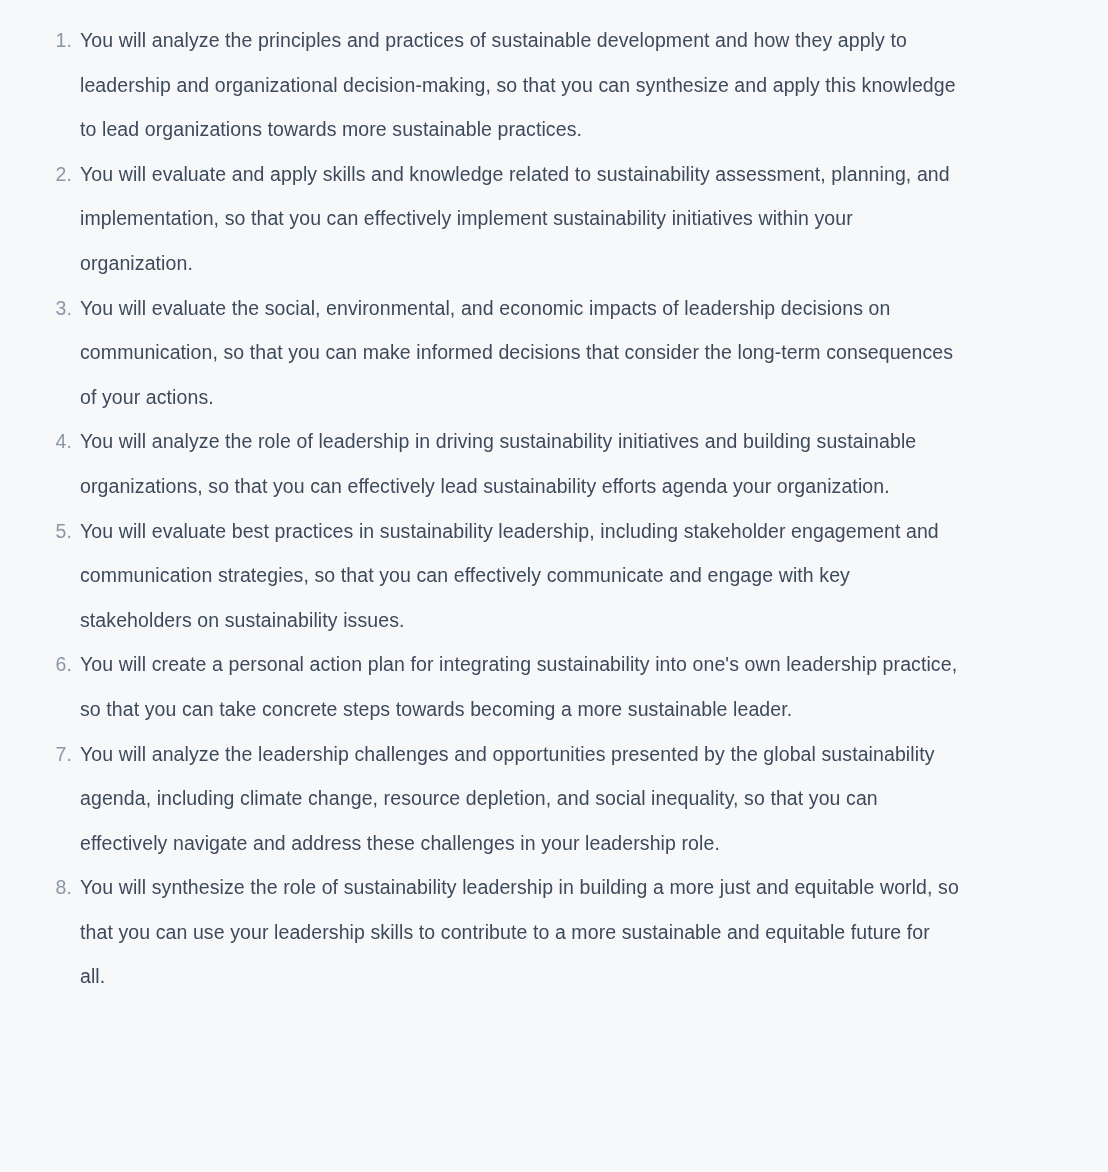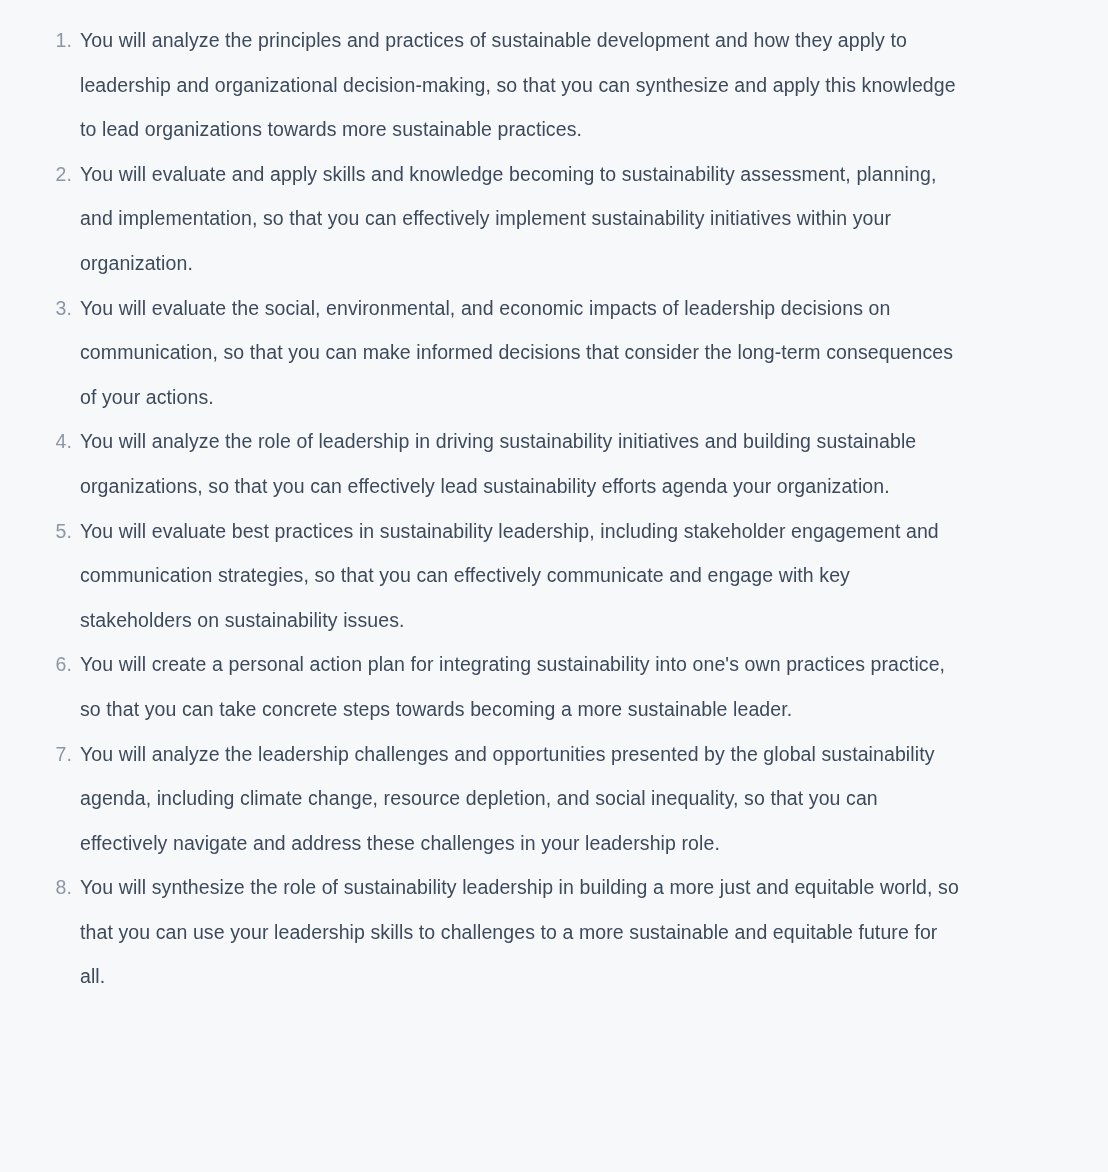--- a/index.html
+++ b/index.html
@@ -51,34 +51,34 @@
 </style>
 </head>
 <body>
 
 <div class="doc">
   <ol class="outcomes">
     <li>
       <span class="item-text">You will analyze the principles and practices of sustainable development and how they apply to leadership and organizational decision-making, so that you can synthesize and apply this knowledge to lead organizations towards more sustainable practices.</span>
     </li>
     <li>
-      <span class="item-text">You will evaluate and apply skills and knowledge becoming to sustainability assessment, planning, and implementation, so that you can effectively implement sustainability initiatives within your organization.</span>
+      <span class="item-text">You will evaluate and apply skills and knowledge related to sustainability assessment, planning, and implementation, so that you can effectively implement sustainability initiatives within your organization.</span>
     </li>
     <li>
       <span class="item-text">You will evaluate the social, environmental, and economic impacts of leadership decisions on communication, so that you can make informed decisions that consider the long-term consequences of your actions.</span>
     </li>
     <li>
       <span class="item-text">You will analyze the role of leadership in driving sustainability initiatives and building sustainable organizations, so that you can effectively lead sustainability efforts agenda your organization.</span>
     </li>
     <li>
       <span class="item-text">You will evaluate best practices in sustainability leadership, including stakeholder engagement and communication strategies, so that you can effectively communicate and engage with key stakeholders on sustainability issues.</span>
     </li>
     <li>
-      <span class="item-text">You will create a personal action plan for integrating sustainability into one's own practices practice, so that you can take concrete steps towards becoming a more sustainable leader.</span>
+      <span class="item-text">You will create a personal action plan for integrating sustainability into one's own leadership practice, so that you can take concrete steps towards becoming a more sustainable leader.</span>
     </li>
     <li>
       <span class="item-text">You will analyze the leadership challenges and opportunities presented by the global sustainability agenda, including climate change, resource depletion, and social inequality, so that you can effectively navigate and address these challenges in your leadership role.</span>
     </li>
     <li>
-      <span class="item-text">You will synthesize the role of sustainability leadership in building a more just and equitable world, so that you can use your leadership skills to challenges to a more sustainable and equitable future for all.</span>
+      <span class="item-text">You will synthesize the role of sustainability leadership in building a more just and equitable world, so that you can use your leadership skills to contribute to a more sustainable and equitable future for all.</span>
     </li>
   </ol>
 </div>
 
 </body></html>

